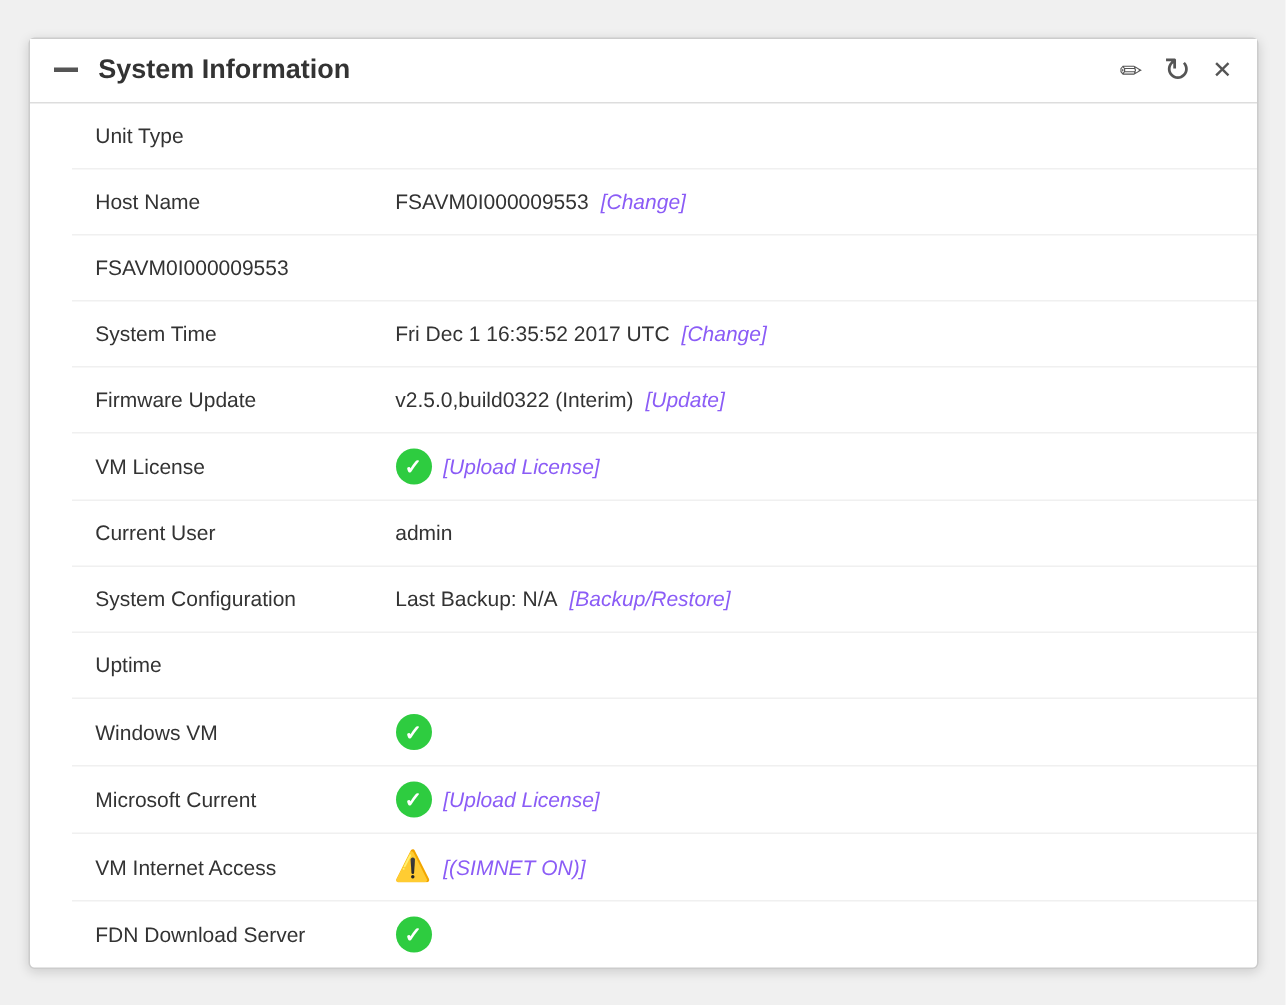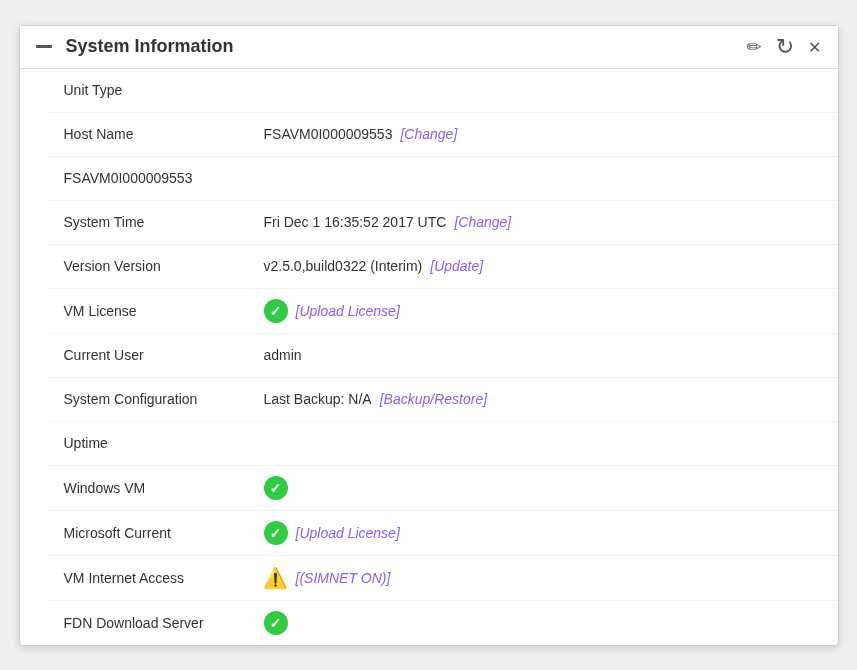--- a/index.html
+++ b/index.html
@@ -148,21 +148,21 @@
         </div>
       </div>
       <div class="info-row">
         <div class="label-col">System Time</div>
         <div class="value-col">
           <span>Fri Dec 1 16:35:52 2017 UTC</span>
           <a class="link-action" href="#">[Change]</a>
         </div>
       </div>
       <div class="info-row">
-        <div class="label-col">Version Version</div>
+        <div class="label-col">Firmware Update</div>
         <div class="value-col">
           <span>v2.5.0,build0322 (Interim)</span>
           <a class="link-action" href="#">[Update]</a>
         </div>
       </div>
       <div class="info-row">
         <div class="label-col">VM License</div>
         <div class="value-col">
           <span class="check-icon">✓</span>
           <a class="link-action" href="#">[Upload License]</a>

